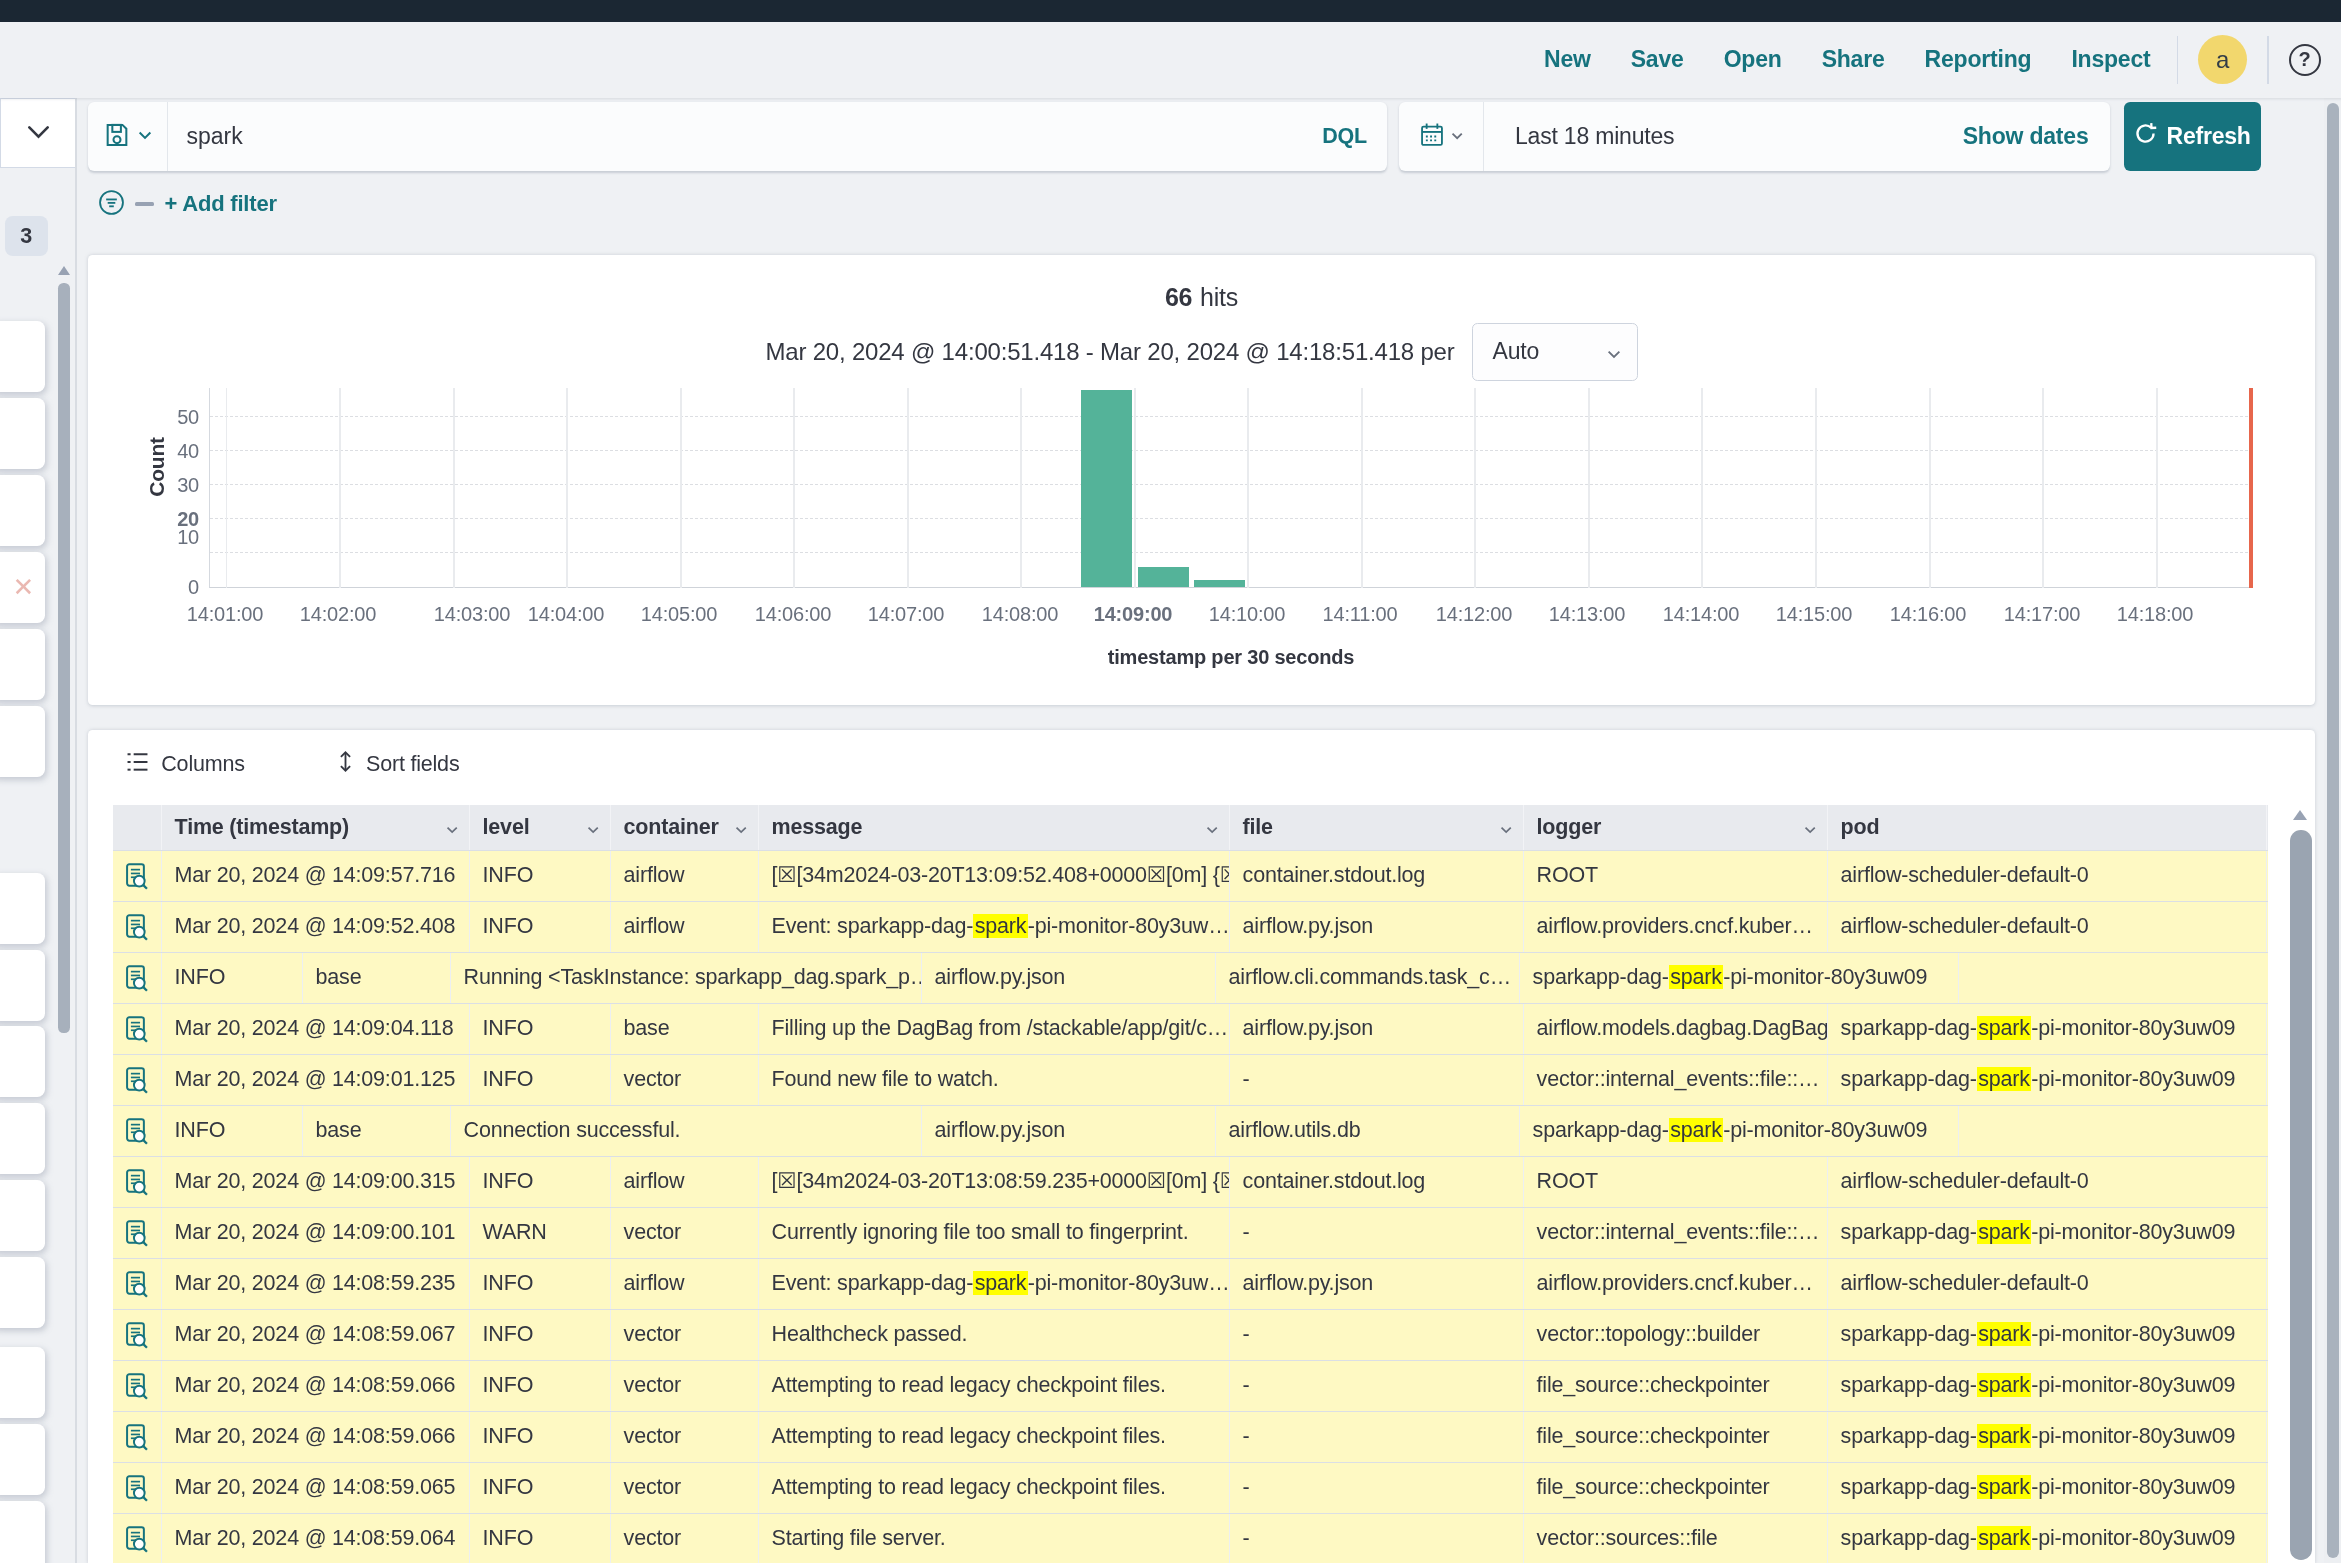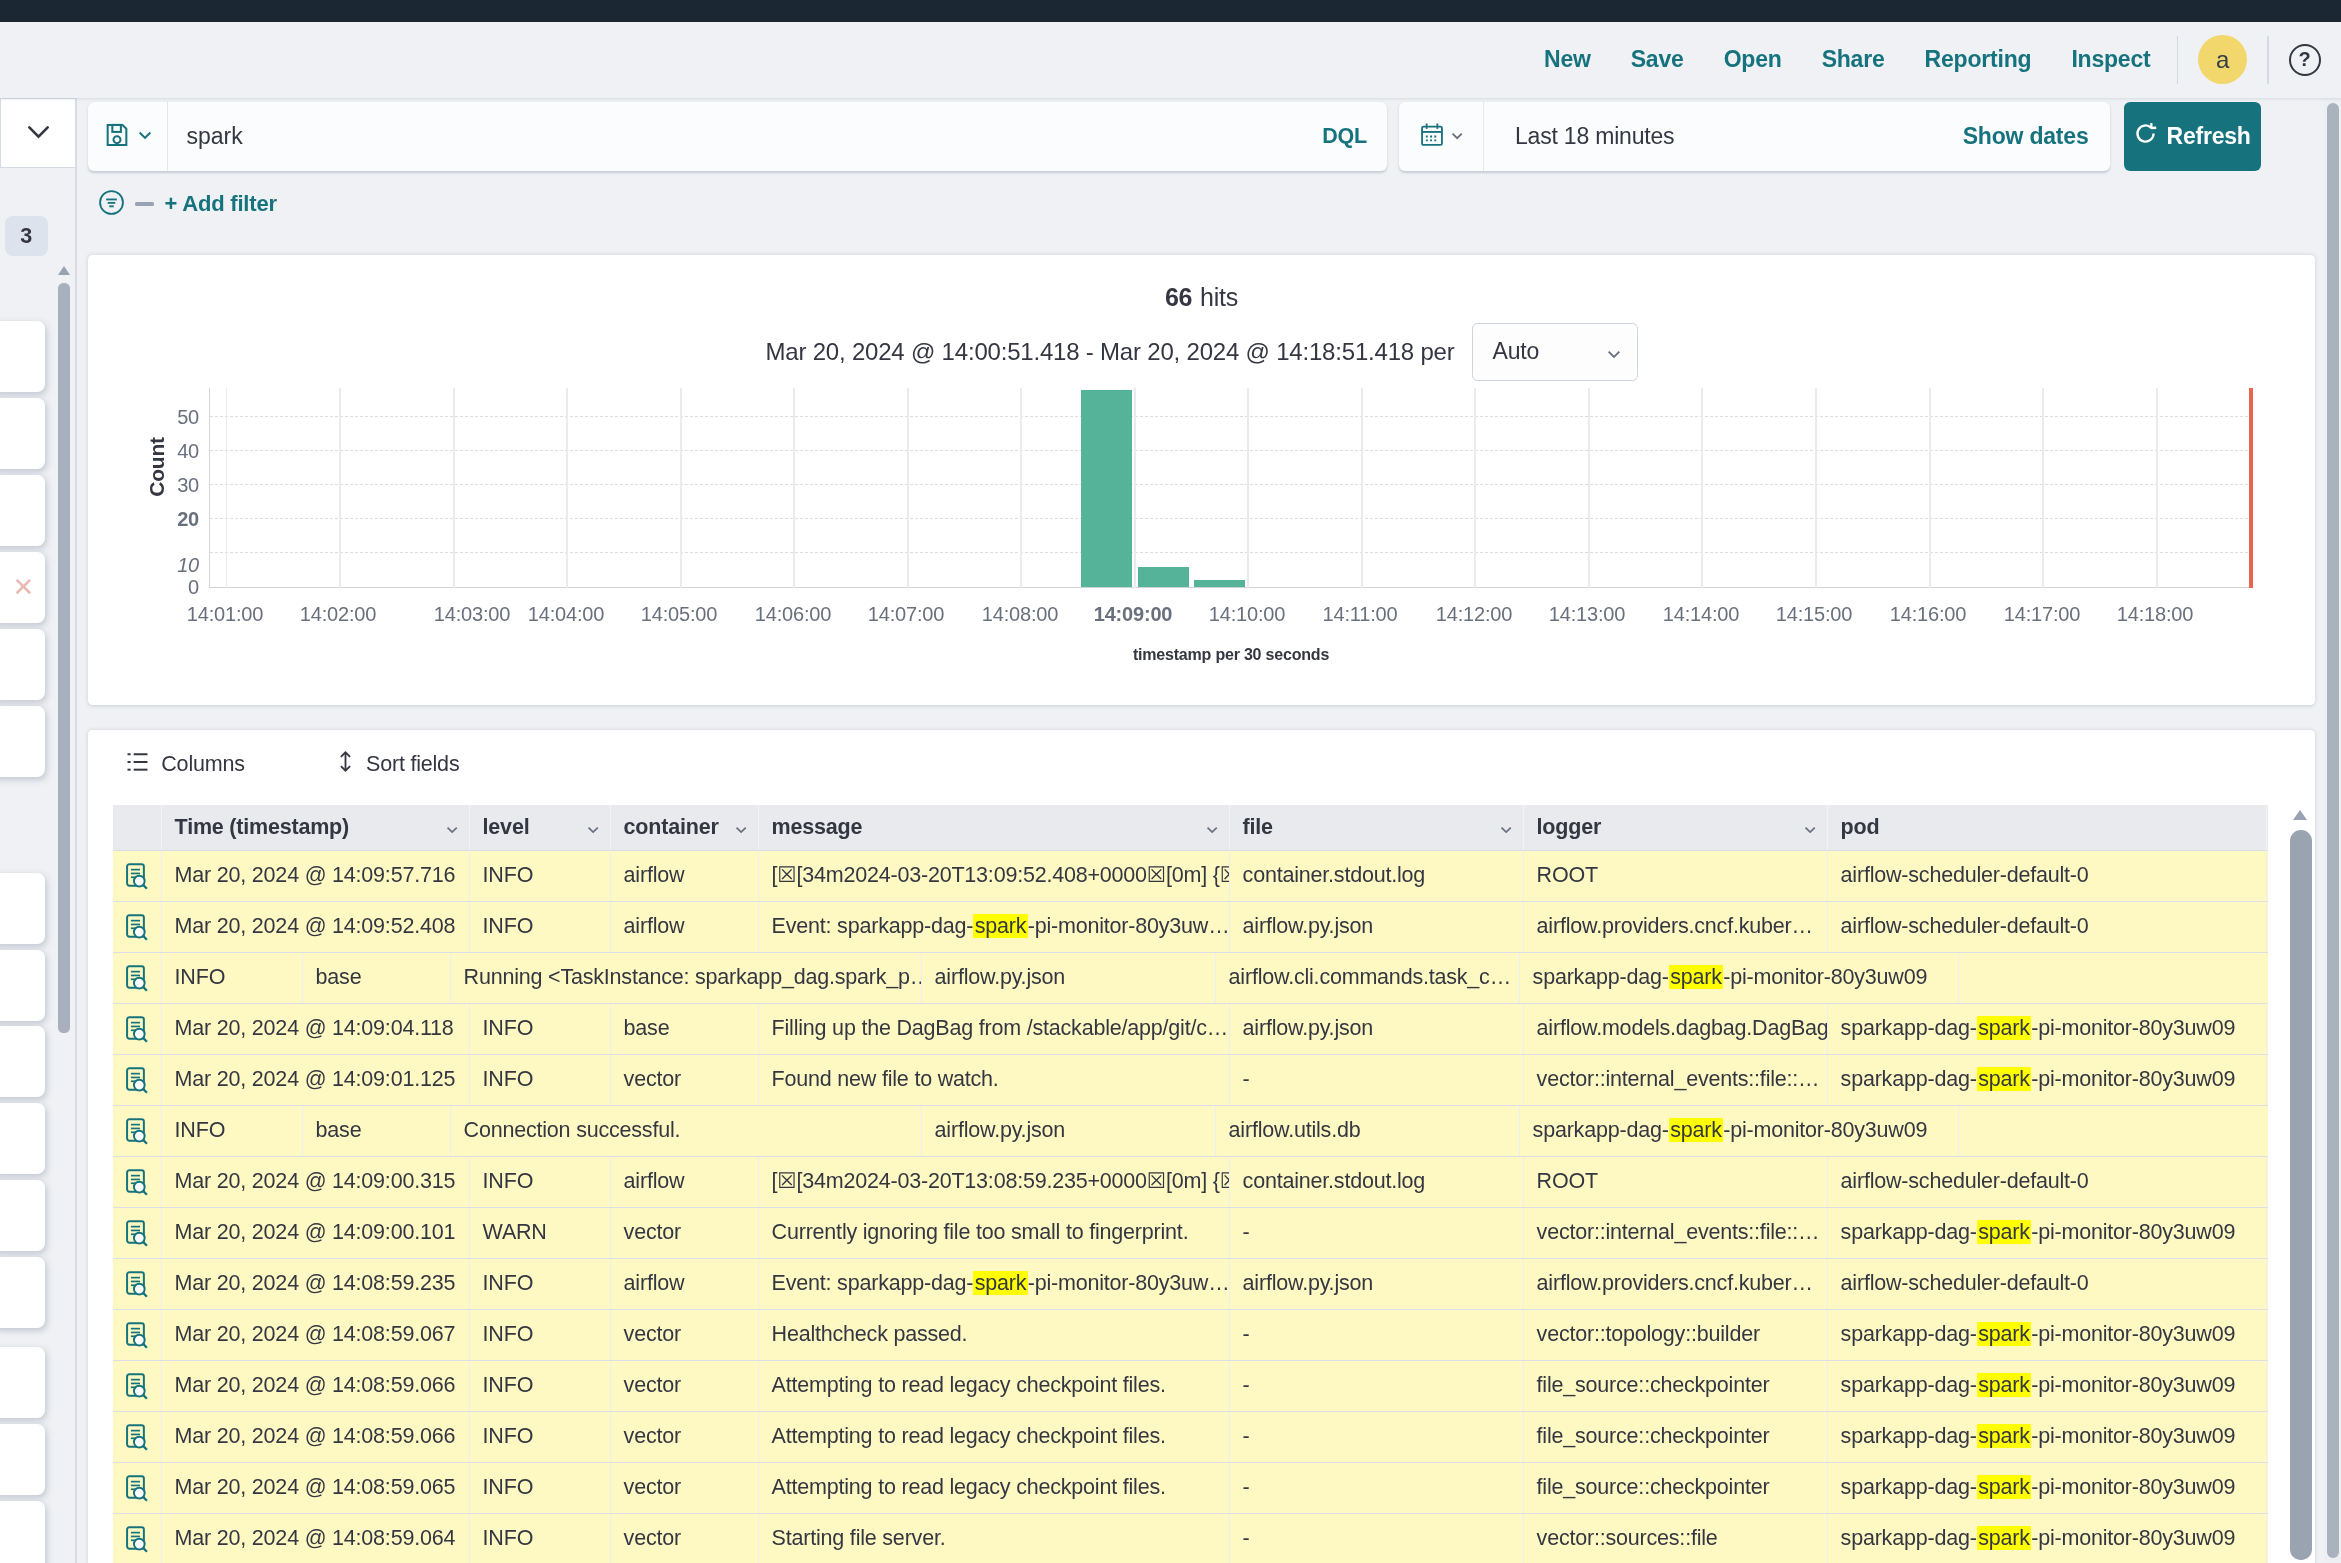--- a/index.html
+++ b/index.html
@@ -62,21 +62,21 @@
   .plot { position:absolute; left:121px; top:133px; width:2044px; height:200px;
           border-left:1.5px solid #d5d9df; border-bottom:1.5px solid #cfd3d9; }
   .vgrid { position:absolute; top:0; width:1.5px; height:200px; background:#e9ebee; }
   .hgrid { position:absolute; left:0; width:100%; height:0; border-top:1.5px dashed #dcdee2; }
   .bar { position:absolute; bottom:0; width:51px; background:#54b399; }
   .now-marker { position:absolute; top:0; right:0; width:3.8px; height:200px; background:#e7664c; }
   .ytick { position:absolute; left:68px; width:43px; text-align:right; font-size:20px; color:#69707d; }
   .xtick { position:absolute; width:138px; margin-left:-69px; text-align:center; font-size:20px; color:#69707d; top:348px; }
   .count-label { position:absolute; left:23px; top:200px; transform:rotate(-90deg); transform-origin:center;
                  font-size:21px; font-weight:700; color:#343741; width:92px; text-align:center; }
-  .xaxis-label { position:absolute; left:121px; top:391px; width:2044px; text-align:center; font-size:16px; font-weight:700; color:#343741; }
+  .xaxis-label { position:absolute; left:121px; top:391px; width:2044px; text-align:center; font-size:20px; font-weight:700; color:#343741; }
 
   
   .table-card { position:absolute; left:88px; top:730px; width:2227px; height:833px; background:#fff;
                 border-radius:4.6px 4.6px 0 0; box-shadow:0 0.8px 3.8px rgba(130,140,155,.35); overflow:hidden; }
   .tbl-toolbar { display:flex; align-items:center; gap:92px; padding:20px 0 0 38px; }
   .tbl-tool { display:flex; align-items:center; gap:12.3px; font-size:21.5px; color:#343741; cursor:pointer; }
   .tbl { position:absolute; left:24.6px; top:75px; width:2155px; }
   .thead { display:flex; height:45px; background:#e8eaee; }
   .th { display:flex; align-items:center; justify-content:space-between; padding:0 10.8px 0 13px;
         font-size:21.5px; font-weight:700; color:#343741; border-right:1.5px solid #f2f3f6; cursor:pointer; }
@@ -219,21 +219,21 @@
       <span>
         <svg width="14" height="9.2" viewBox="0 0 18 12">
             <polyline points="2,2 9,9 16,2" fill="none" stroke="#69707d" stroke-width="2.4"></polyline>
           </svg>
       </span>
     </div>
   </div>
   <div class="count-label">Count</div>
   <div id="yticks">
       <div class="ytick" style="top: 321px;">0</div>
-      <div class="ytick" style="top: 299px; font-style: italic;">10</div>
+      <div class="ytick" style="top: 271px;">10</div>
       <div class="ytick" style="top: 253px; font-weight: bold;">20</div>
       <div class="ytick" style="top: 219px;">30</div>
       <div class="ytick" style="top: 185px;">40</div>
       <div class="ytick" style="top: 151px;">50</div>
     </div>
   <div class="plot" id="plot">
       <div class="hgrid" style="bottom: 34px;"></div>
       <div class="hgrid" style="bottom: 68px;"></div>
       <div class="hgrid" style="bottom: 102px;"></div>
       <div class="hgrid" style="bottom: 136px;"></div>

